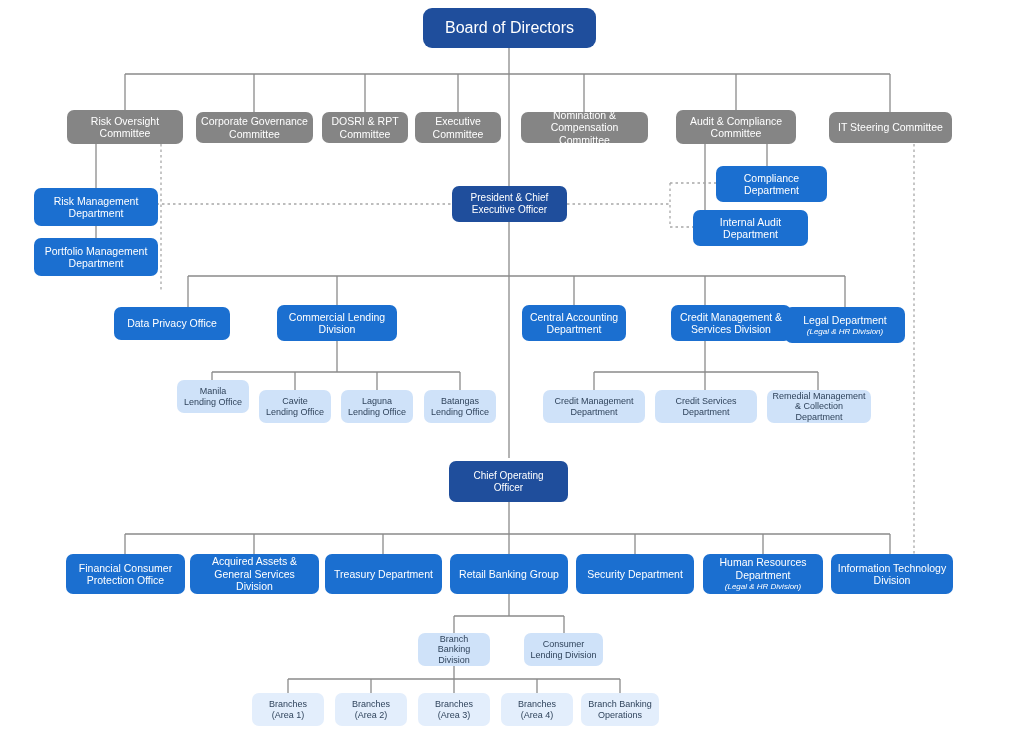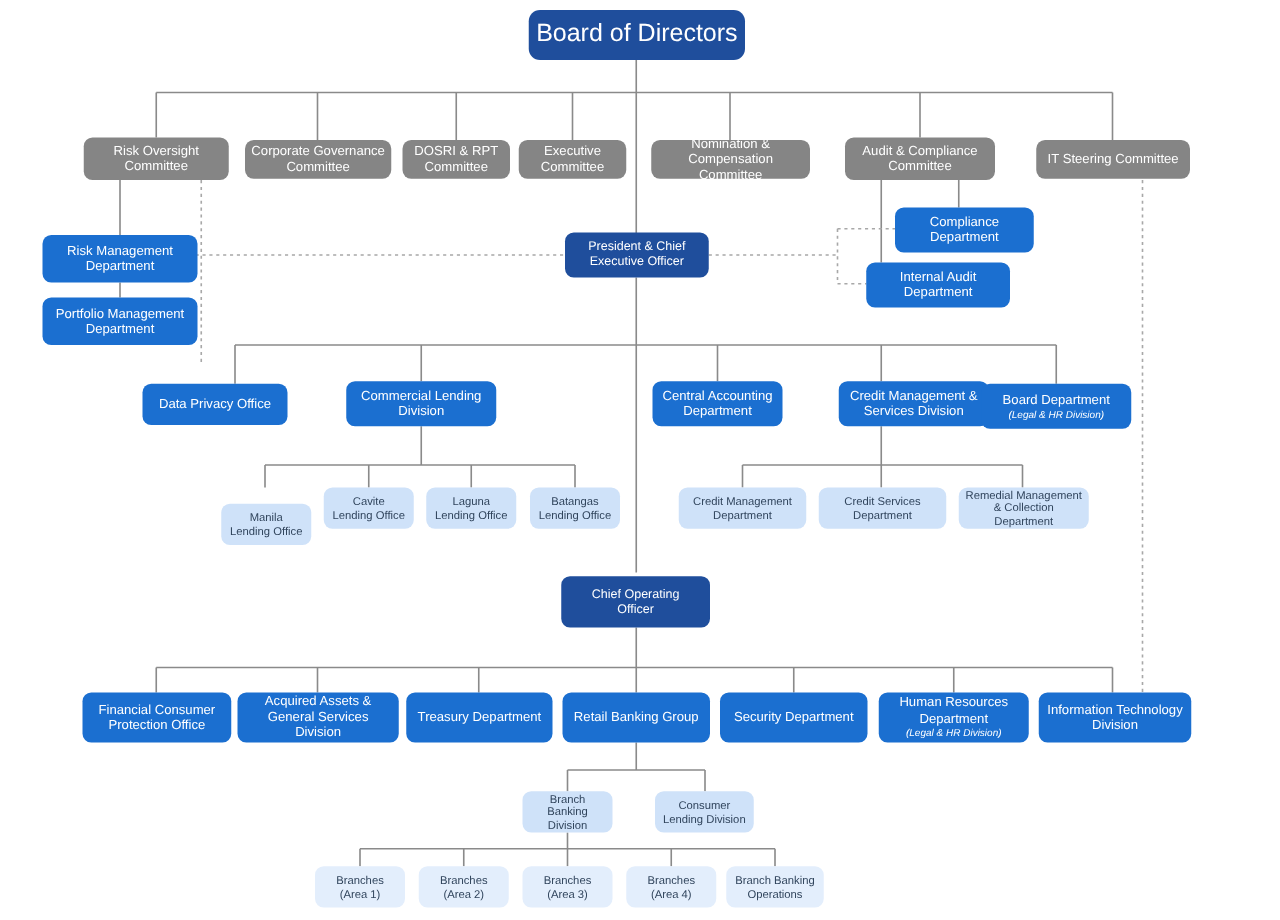--- a/index.html
+++ b/index.html
@@ -37,21 +37,21 @@
   .node .sub {
     display: block;
     font-style: italic;
     font-size: 8px;
     margin-top: 1px;
   }
   
   .v-root {
     background: #1f4e9c;
     color: #ffffff;
-    font-size: 20px;
+    font-size: 16px;
     border-radius: 9px;
   }
   .v-exec {
     background: #1f4e9c;
     color: #ffffff;
     font-size: 10px;
   }
   .v-committee {
     background: #858585;
     color: #ffffff;
@@ -209,25 +209,25 @@
   <div class="node v-dept" style="left:277px; top:305px; width:120px; height:36px;">
     <span class="ttl">Commercial Lending<br>Division</span>
   </div>
   <div class="node v-dept" style="left:522px; top:305px; width:104px; height:36px;">
     <span class="ttl">Central Accounting<br>Department</span>
   </div>
   <div class="node v-dept" style="left:645px; top:305px; width:120px; height:36px;margin-left:26px;">
     <span class="ttl">Credit Management &amp;<br>Services Division</span>
   </div>
   <div class="node v-dept" style="left:785px; top:307px; width:120px; height:36px;">
-    <span class="ttl">Board Department</span>
+    <span class="ttl">Legal Department</span>
     <span class="sub">(Legal &amp; HR Division)</span>
   </div>
 
-  <div class="node v-sub" style="left:177px; top:403px; width:72px; height:33px;">
+  <div class="node v-sub" style="left:177px; top:380px; width:72px; height:33px;">
     <span class="ttl">Manila<br>Lending Office</span>
   </div>
   <div class="node v-sub" style="left:259px; top:390px; width:72px; height:33px;">
     <span class="ttl">Cavite<br>Lending Office</span>
   </div>
   <div class="node v-sub" style="left:341px; top:390px; width:72px; height:33px;">
     <span class="ttl">Laguna<br>Lending Office</span>
   </div>
   <div class="node v-sub" style="left:424px; top:390px; width:72px; height:33px;">
     <span class="ttl">Batangas<br>Lending Office</span>

